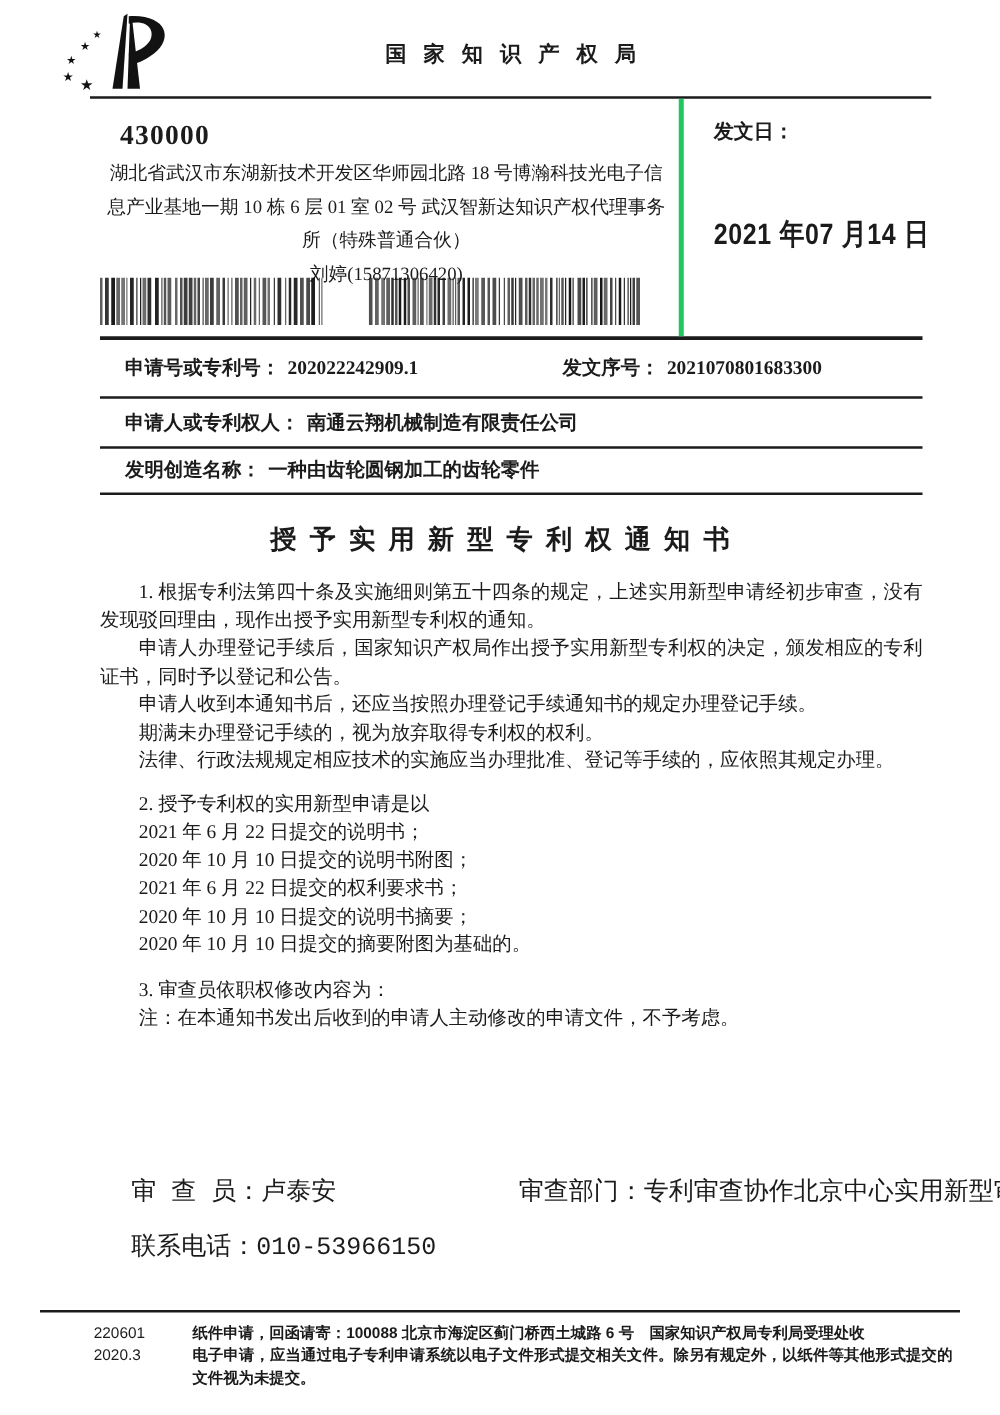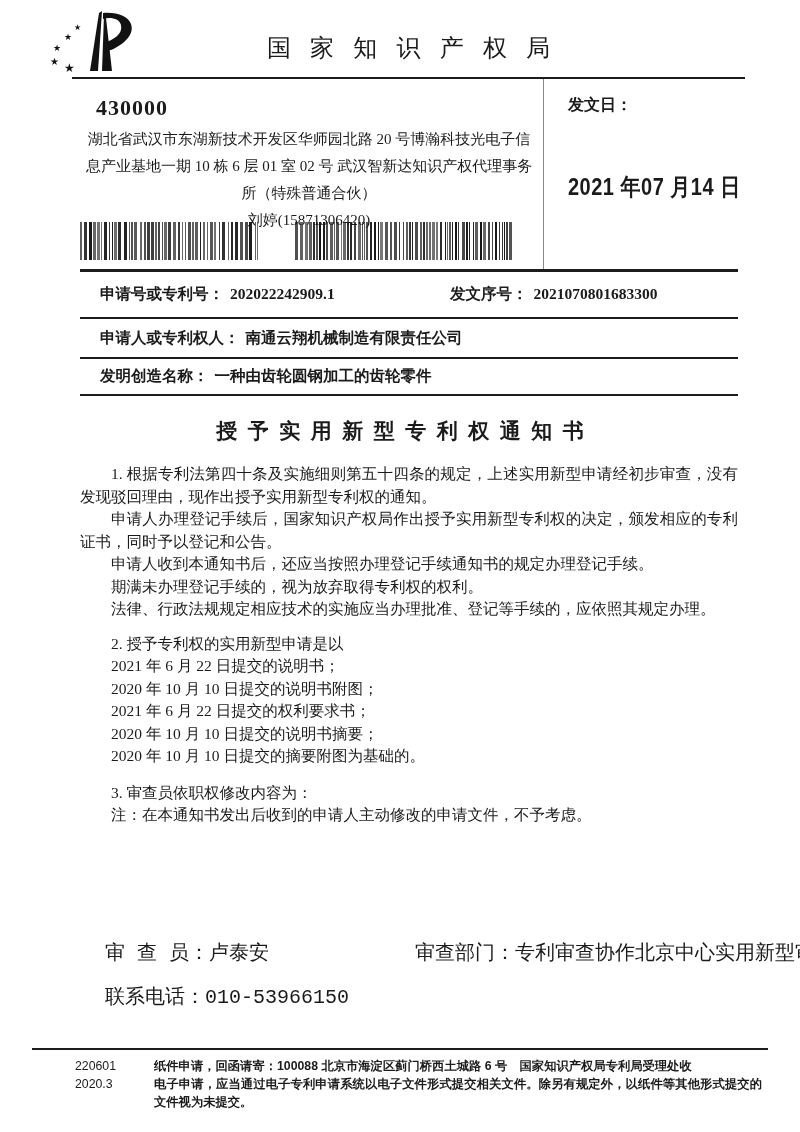--- a/index.html
+++ b/index.html
@@ -23,22 +23,22 @@
     border-bottom: 2px solid #1c1c1c;
   }
   .logo {
     position: absolute;
     left: -24px;
     top: 10px;
   }
   .agency-title {
     text-align: center;
     padding-top: 32px;
-    font-size: 24px;
-    font-weight: normal;
+    font-size: 17px;
+    font-weight: bold;
     letter-spacing: 0.8em;
     text-indent: 0.8em;
     font-family: "Liberation Sans", "DejaVu Sans", sans-serif;
   }
 
   
   .upper {
     position: relative;
     height: 193px;
     margin: 0 62px 0 80px;
@@ -59,21 +59,21 @@
   }
   .barcode { position: absolute; bottom: 9px; height: 38px; }
   .barcode.left  { left: 0;     width: 183px; }
   .barcode.right { left: 215px; width: 221px; }
   .datebox {
     position: absolute;
     left: 463px;
     top: 0;
     right: -62px;
     bottom: 0;
-    border-left: 1px solid #22c55e;
+    border-left: 4px solid #22c55e;
     padding: 16px 0 0 24px;
   }
   .datebox-label { font-size: 16px; font-weight: bold; }
   .datebox-value {
     margin-top: 58px;
     font-family: "Liberation Sans", "DejaVu Sans", sans-serif;
     font-size: 20px;
     font-weight: bold;
     transform: scaleY(1.18);
     transform-origin: left center;
@@ -163,21 +163,21 @@
         <text x="2" y="55" font-size="10">★</text>
         <text x="16" y="62" font-size="12">★</text>
       </g>
     </svg>
     <div class="agency-title">国家知识产权局</div>
   </div>
 
   <div class="upper">
     <div class="postal-code">430000</div>
     <div class="address">
-      <div>湖北省武汉市东湖新技术开发区华师园北路 20 号博瀚科技光电子信</div>
+      <div>湖北省武汉市东湖新技术开发区华师园北路 18 号博瀚科技光电子信</div>
       <div>息产业基地一期 10 栋 6 层 01 室 02 号  武汉智新达知识产权代理事务</div>
       <div>所（特殊普通合伙）</div>
       <div>刘婷(15871306420)</div>
     </div>
     <div class="barcode left"><svg width="183" height="38" xmlns="http://www.w3.org/2000/svg">
           <rect x="0" y="0" width="2" height="38" fill="#111" fill-opacity="0.68"></rect>
           <rect x="4" y="0" width="3" height="38" fill="#111" fill-opacity="0.85"></rect>
           <rect x="9" y="0" width="3" height="38" fill="#111" fill-opacity="0.96"></rect>
           <rect x="13" y="0" width="3" height="38" fill="#111" fill-opacity="0.64"></rect>
           <rect x="17" y="0" width="3" height="38" fill="#111" fill-opacity="0.58"></rect>

